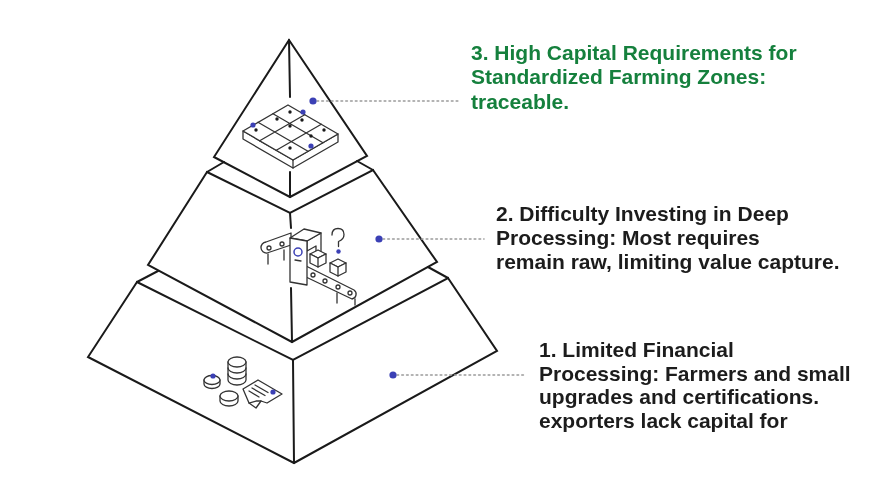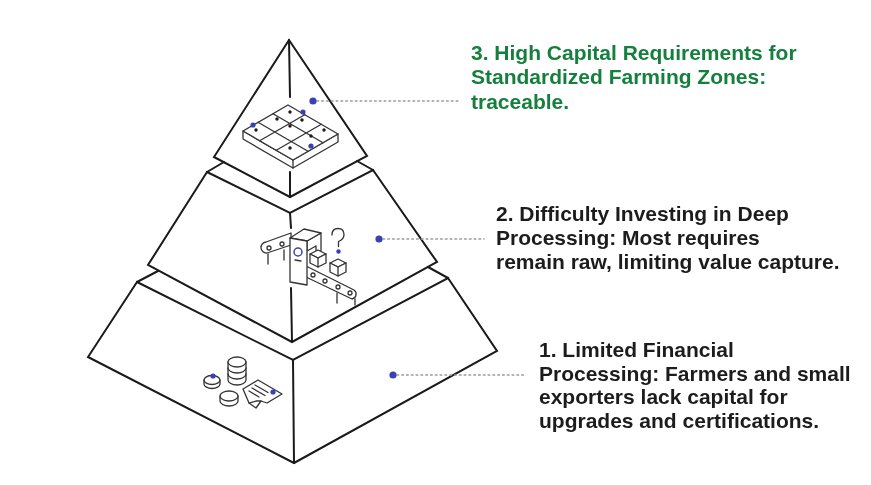--- a/index.html
+++ b/index.html
@@ -156,15 +156,15 @@
 
 <div class="callout" id="callout-tier-2" style="color: rgb(28, 28, 28);">
   <span class="line">2. Difficulty Investing in Deep</span>
   <span class="line">Processing: Most requires</span>
   <span class="line">remain raw, limiting value capture.</span>
 </div>
 
 <div class="callout" id="callout-tier-1" style="color: rgb(28, 28, 28);">
   <span class="line">1. Limited Financial</span>
   <span class="line">Processing: Farmers and small</span>
+  <span class="line">upgrades and certifications.</span>
   <span class="line">exporters lack capital for</span>
-  <span class="line">upgrades and certifications.</span>
 </div>
 
 </body></html>

